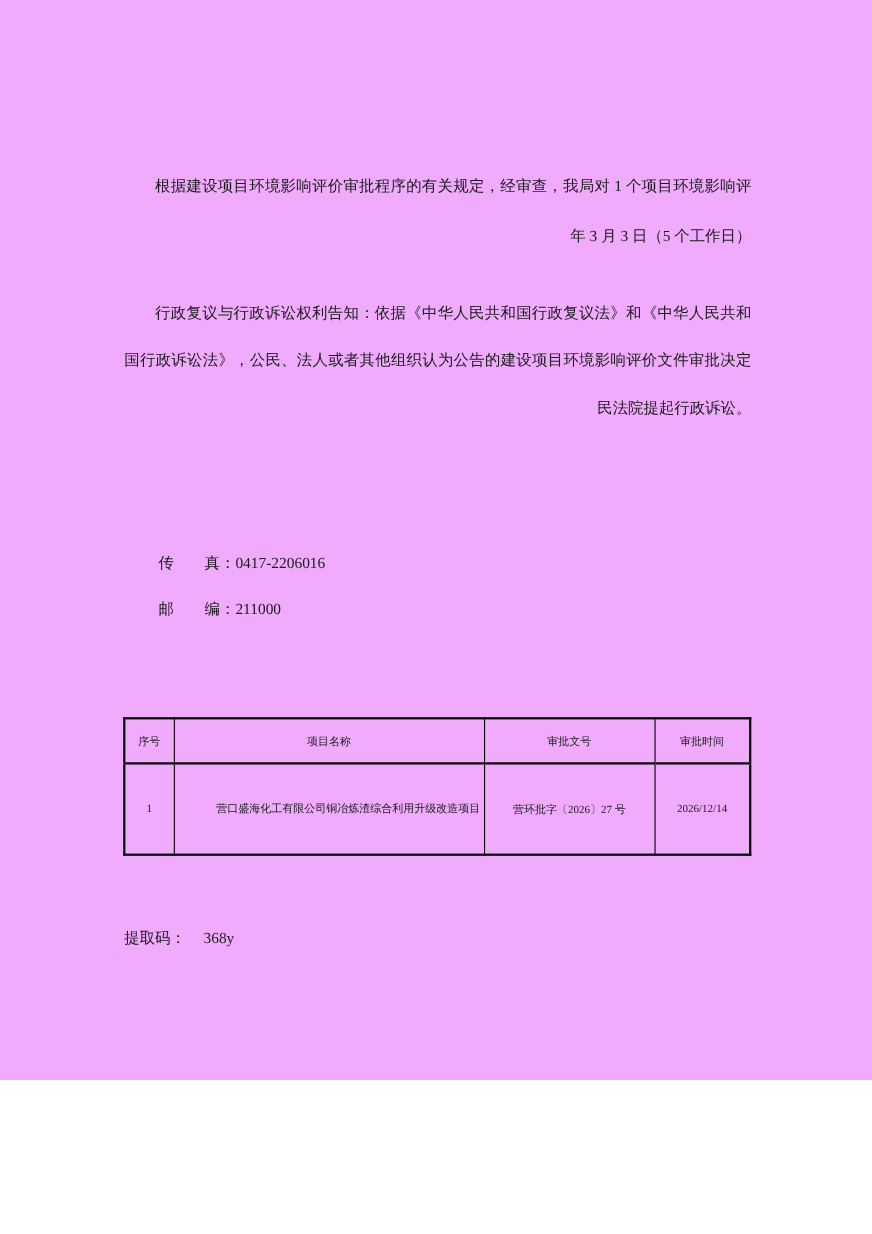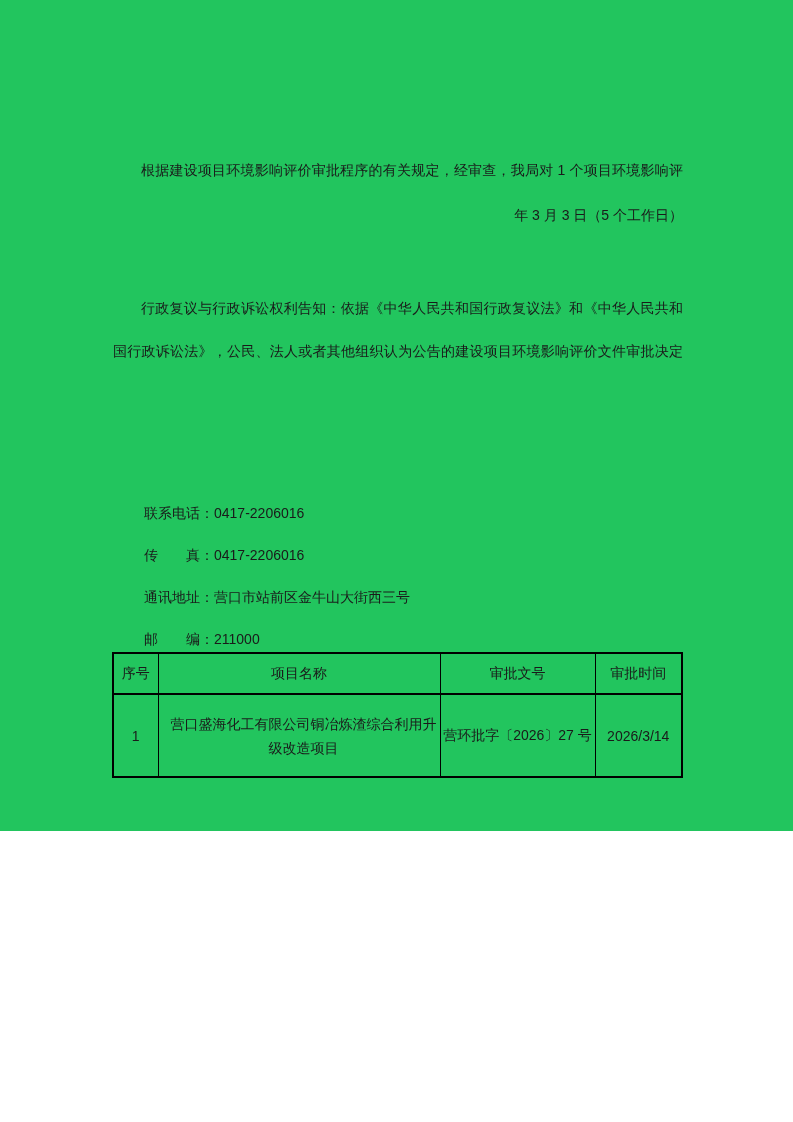--- a/index.html
+++ b/index.html
@@ -3,23 +3,23 @@
 <meta charset="utf-8">
 <style>
   html, body {
     margin: 0;
     padding: 0;
     background: #ffffff;
   }
   .page {
     position: relative;
     width: 793px;
-    height: 831px;
-    background: #22c55e;
-    font-family: Liberation Sans, sans-serif;
+    height: 982px;
+    background: #f0abfc;
+    font-family: Liberation Serif, serif;
     color: #1a1a1a;
     font-size: 14px;
     overflow: hidden;
   }
   .para {
     position: absolute;
     left: 113px;
     width: 570px;
   }
   .para .ln {
@@ -31,60 +31,60 @@
     line-height: 43px;
   }
   .ln.fill {
     text-align: justify;
     text-align-last: justify;
   }
   .ln.indent {
     padding-left: 28px;
   }
   .p1 { top: 148px; }
-  .p2 { top: 287px; }
+  .p2 { top: 264px; }
   .contact {
     position: absolute;
     left: 113px;
     top: 492px;
     width: 570px;
   }
   .contact .ln {
     line-height: 42px;
     padding-left: 31px;
     white-space: nowrap;
   }
   table.approval-table {
     position: absolute;
     left: 112px;
     top: 652px;
     width: 569px;
     border-collapse: collapse;
     table-layout: fixed;
     border: 2px solid #000000;
-    font-size: 14px;
+    font-size: 10px;
     color: #1a1a1a;
   }
   .approval-table th,
   .approval-table td {
     border: 1px solid #000000;
     font-weight: normal;
     padding: 0;
     vertical-align: middle;
     text-align: center;
   }
   .approval-table thead th {
     height: 39px;
     border-bottom-width: 2px;
   }
   .approval-table tbody td {
     height: 81px;
   }
   .approval-table td.cell-project {
-    text-align: center;
+    text-align: right;
     padding: 0 3px 0 12px;
     line-height: 24px;
   }
   .footer-links {
     position: absolute;
     left: 113px;
     top: 831px;
     width: 600px;
   }
   .footer-links .ln {
@@ -111,26 +111,25 @@
 <div class="page">
 
   <div class="para p1">
     <div class="ln indent fill">根据建设项目环境影响评价审批程序的有关规定，经审查，我局对 1 个项目环境影响评</div>
     <div class="ln">年 3 月 3 日（5 个工作日）</div>
   </div>
 
   <div class="para p2">
     <div class="ln indent fill">行政复议与行政诉讼权利告知：依据《中华人民共和国行政复议法》和《中华人民共和</div>
     <div class="ln fill">国行政诉讼法》，公民、法人或者其他组织认为公告的建设项目环境影响评价文件审批决定</div>
+    <div class="ln">民法院提起行政诉讼。</div>
   </div>
 
   <div class="contact">
-    <div class="ln">联系电话：0417-2206016</div>
     <div class="ln">传　　真：0417-2206016</div>
-    <div class="ln">通讯地址：营口市站前区金牛山大街西三号</div>
     <div class="ln">邮　　编：211000</div>
   </div>
 
   <table class="approval-table">
     <colgroup>
       <col style="width:45px">
       <col style="width:282px">
       <col style="width:155px">
       <col style="width:87px">
     </colgroup>
@@ -140,21 +139,21 @@
         <th>项目名称</th>
         <th>审批文号</th>
         <th>审批时间</th>
       </tr>
     </thead>
     <tbody>
       <tr>
         <td>1</td>
         <td class="cell-project">营口盛海化工有限公司铜冶炼渣综合利用升级改造项目</td>
         <td>营环批字〔2026〕27 号</td>
-        <td>2026/3/14</td>
+        <td>2026/12/14</td>
       </tr>
     </tbody>
   </table>
 
   <div class="footer-links">
     <div class="ln">
       <span>提取码：</span><span class="code-value">368y</span>
     </div>
   </div>
 

